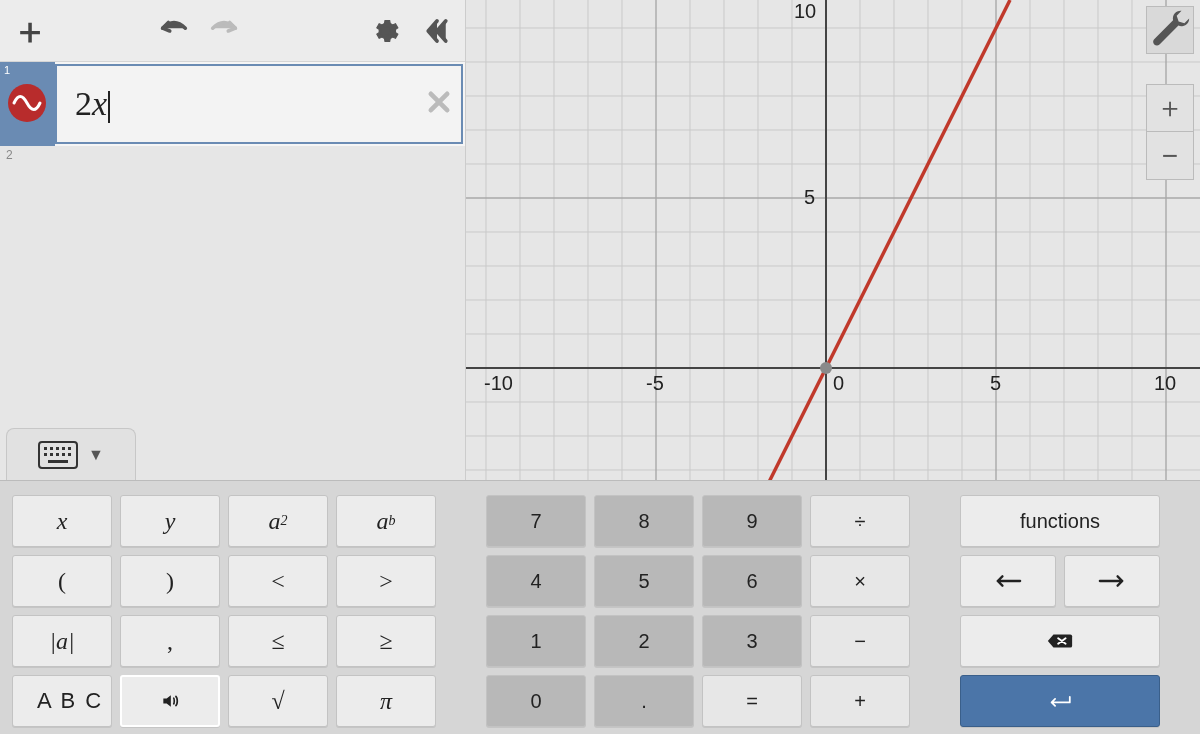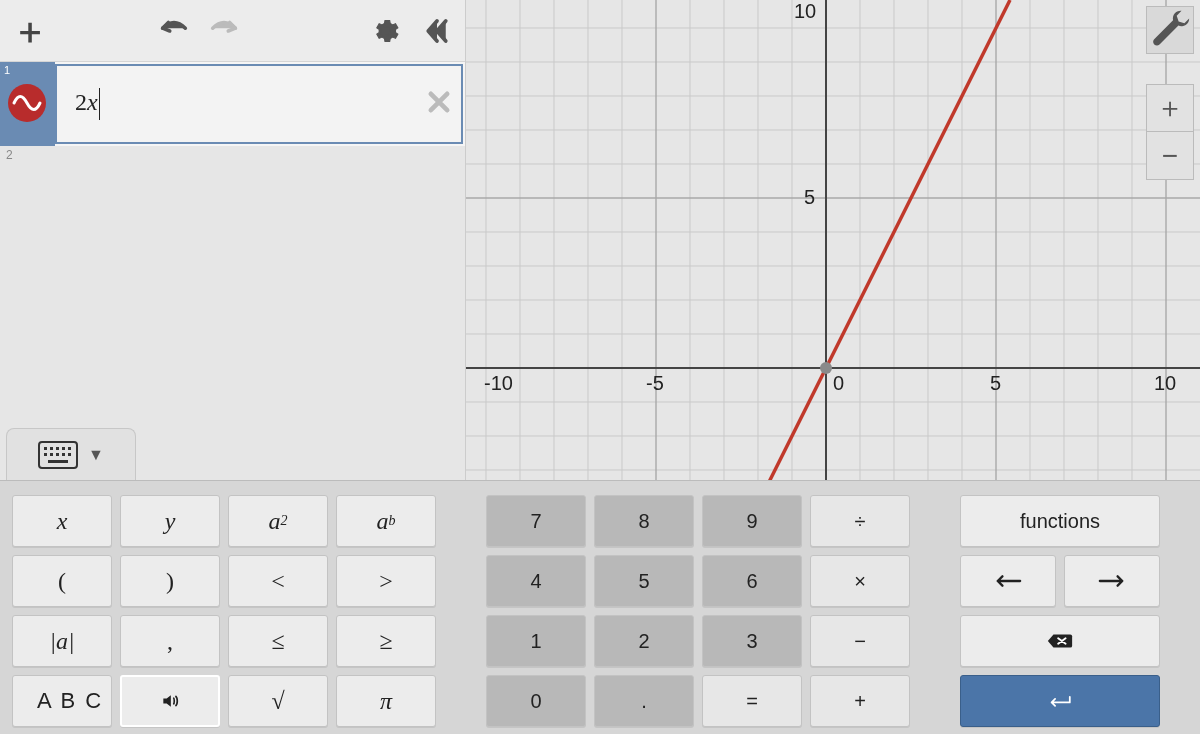--- a/index.html
+++ b/index.html
@@ -21,21 +21,21 @@
   .gear-btn { right: 56px; width: 48px; }
   .collapse-btn { right: 8px; width: 40px; }
 
   .expr-list { position: absolute; top: 62px; left: 0; right: 0; bottom: 0; }
   .expr-row { position: relative; height: 84px; }
   .expr-row.active { background: #f5f5f5; }
   .row-tab { position: absolute; left: 0; top: 0; width: 55px; height: 100%; background: #6a8bb3; color:#fff; font-size:11px; padding:2px 0 0 4px;}
   .row-tab .circle { width:38px; height:38px; border-radius:50%; background:#b82c2c; position:absolute; top:22px; left:8px; display:flex; align-items:center; justify-content:center;}
   .row-tab .circle svg { width:30px; height:30px; }
   .row-input-wrap { position:absolute; left:55px; right:2px; top:2px; bottom:2px; border:2px solid #6a8bb3; background:#f3f3f3; display:flex; align-items:center; padding-left:18px;}
-  .row-input { font-family: 'Times New Roman', serif; font-style: italic; font-size: 24px; color:#222; position:relative;}
+  .row-input { font-family: 'Times New Roman', serif; font-style: italic; font-size: 34px; color:#222; position:relative;}
   .row-input .cursor { display:inline-block; width:1.5px; height:32px; background:#222; vertical-align:middle; margin-left:1px; animation: blink 1s step-end infinite;}
   @keyframes blink { 50% { opacity:0; } }
   .row-close { position:absolute; right:8px; top:50%; transform:translateY(-50%); color:#bbb; }
   .row-close svg { width:28px; height:28px; }
   .expr-row.empty { height:40px; }
   .expr-row.empty .row-tab { background:#e6e6e6; color:#888; height:100%; }
   .expr-row.empty .row-tab .n { font-size:12px; padding-left:2px;}
 
   .keyboard-tab { position:absolute; left:6px; bottom:0; width:130px; height:52px; background:#e1e1e1; border:1px solid #c7c7c7; border-bottom:none; border-radius:8px 8px 0 0; display:flex; align-items:center; justify-content:center; gap:10px;}
   .keyboard-tab svg.kb { width:40px; height:28px; }

